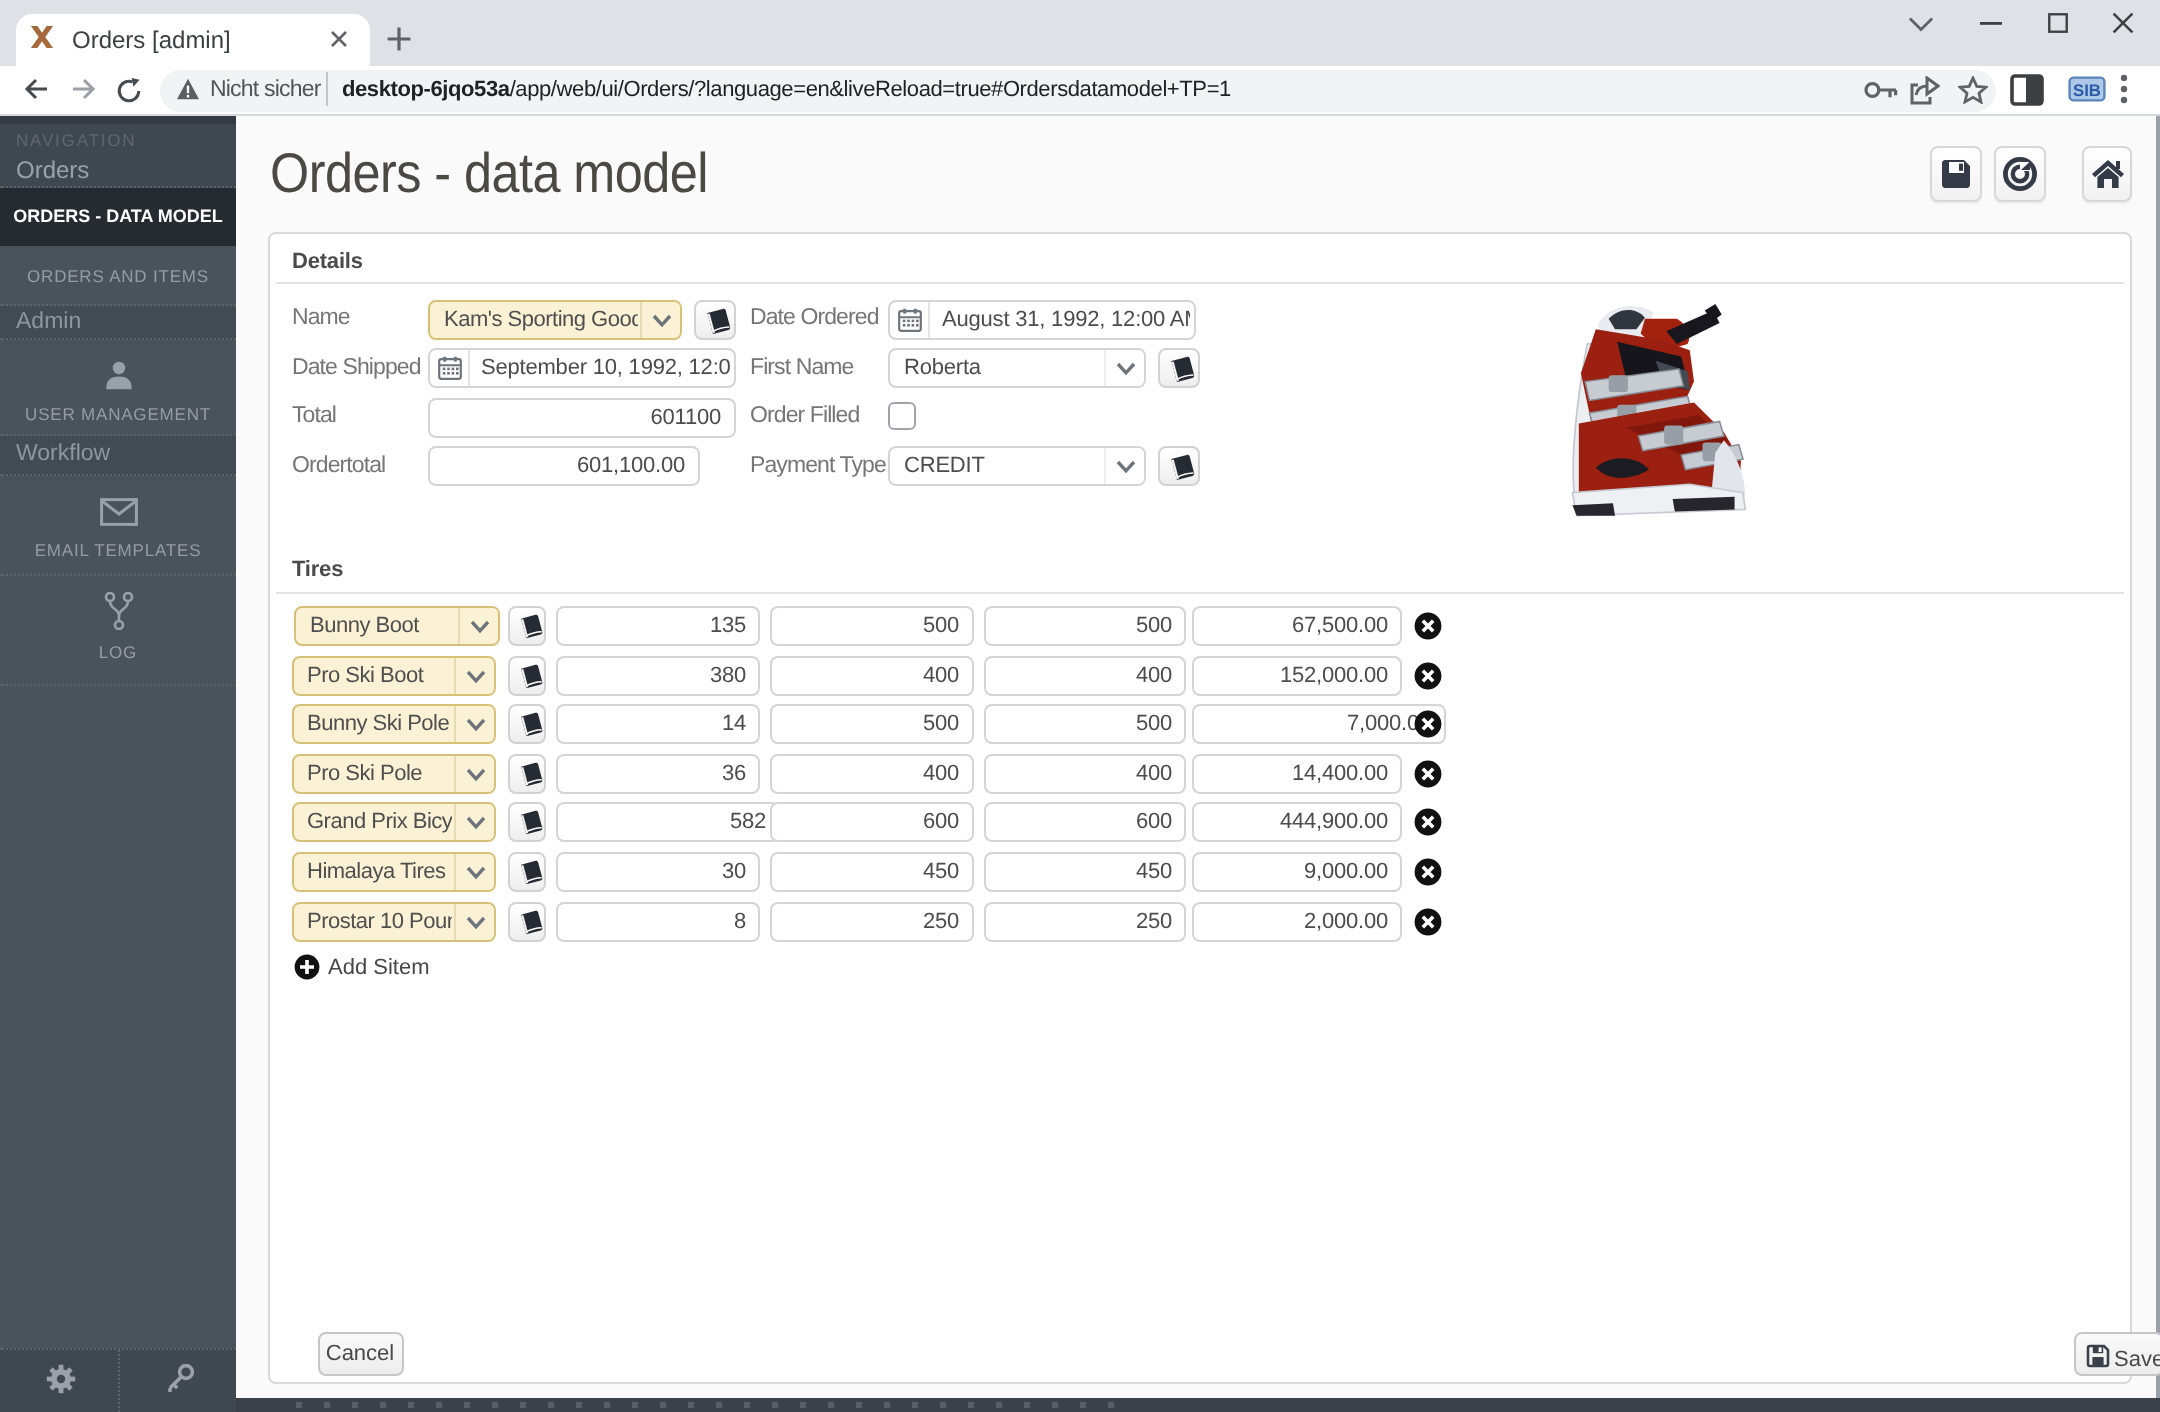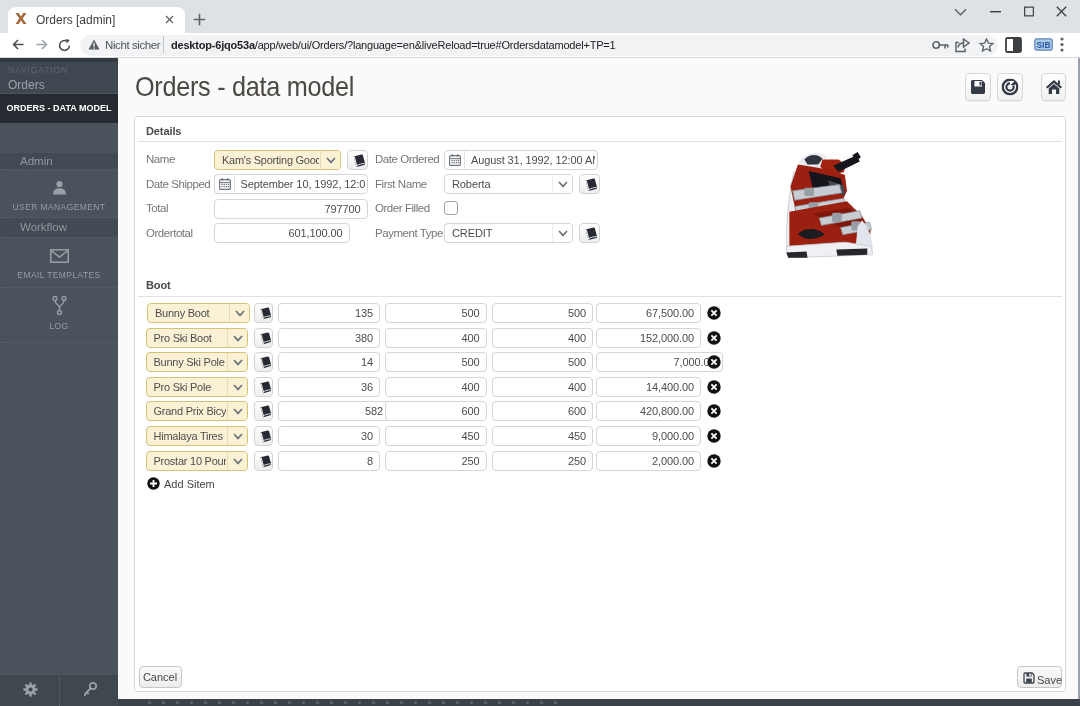--- a/index.html
+++ b/index.html
@@ -23,21 +23,21 @@
 
   
   #appbg { position:absolute; left:118px; top:58px; width:962px; height:648px; background:#fafafa; }
   #bottomstrip { position:absolute; left:118px; top:699px; width:962px; height:7px; background:#3a4149; }
   #rightedge { position:absolute; left:1078px; top:58px; width:2px; height:641px; background:#9aa0a8; }
 
   
   #sidebar { position:absolute; left:0; top:58px; width:118px; height:648px; background:#4a525b; overflow:hidden; color:#98a0a7; }
   .sb { position:absolute; left:0; width:118px; }
   .dotb { border-bottom:1px dotted #5a626a; }
-  .sbhead { font-size:14px; color:#8f979e; padding-left:20px; }
+  .sbhead { font-size:14px; color:#8f979e; padding-left:8px; }
   .sbitem { text-align:center; font-size:10.5px; letter-spacing:0.4px; color:#959da4; }
 
   
   #title { position:absolute; left:134.5px; top:70.5px; font-size:28px; color:#4c4843; letter-spacing:-0.3px;
     transform:scaleX(0.9); transform-origin:0 0; white-space:nowrap; }
 
   .icobtn { position:absolute; width:26px; height:28px; background:linear-gradient(#ffffff,#f1f1f1);
     border:1px solid #d7d7d7; border-radius:4px; box-shadow:0 1px 1px rgba(0,0,0,0.05); }
   .icobtn svg { position:absolute; left:50%; top:50%; transform:translate(-50%,-50%); }
 
@@ -58,21 +58,21 @@
   .chev { position:absolute; right:0; top:0; width:20px; height:18px; border-left:1px solid rgba(0,0,0,0.07); background:inherit; }
   .chev svg { position:absolute; left:5px; top:6px; }
   .calbox { position:absolute; left:0; top:0; width:20px; height:18px; border-right:1px solid #e3e3e3; }
   .calbox svg { position:absolute; left:4px; top:3px; }
   .bookbtn { position:absolute; width:21px; height:20px; border:1px solid #d2d2d2; border-radius:4px;
     background:linear-gradient(#ffffff,#eeeeee); }
   .bookbtn svg { position:absolute; left:3.5px; top:3px; }
 
   .xbtn { position:absolute; width:14px; height:14px; }
   .btn { position:absolute; height:22px; background:linear-gradient(#fafafa,#ededed); border:1px solid #c6c6c6;
-    border-radius:4px; font-size:11px; color:#484848; text-align:center; }
+    border-radius:4px; font-size:11px; color:#484848; text-align:center;margin-left:20px; }
 </style>
 </head>
 <body>
 <div id="win">
 
   <div id="tabbar"></div>
   <div id="tab"></div>
   <svg class="abs" style="left:15px;top:12px" width="12" height="13" viewBox="0 0 13 13">
     <path d="M0.5,0.5 L4,0.5 L6.5,4.2 L9,0.5 L12.5,0.5 L8.3,6.5 L12.5,12.5 L9,12.5 L6.5,8.8 L4,12.5 L0.5,12.5 L4.7,6.5 Z" fill="#a5693c"></path>
   </svg>
@@ -153,20 +153,21 @@
   </svg>
   <div id="toolline"></div>
 
   <div id="appbg"></div>
   <div id="sidebar">
     <div class="sb" style="top:0;height:4px;background:#333a41"></div>
     <div class="sb dotb" style="top:3.5px;height:32px;background:#3f4750"></div>
     <div class="sb" style="top:7px;left:8px;width:110px;font-size:8.5px;letter-spacing:0.9px;color:#5f676f">NAVIGATION</div>
     <div class="sb" style="top:20px;left:8px;width:110px;font-size:12px;color:#9aa2a9">Orders</div>
     <div class="sb" style="top:35.5px;height:29px;background:#252b31;color:#fff;font-size:9px;font-weight:700;text-align:center;letter-spacing:0px;line-height:29px;white-space:nowrap">ORDERS - DATA MODEL</div>
+    <div class="sb sbitem dotb" style="top:64.5px;height:30px;line-height:31px;font-size:8.5px">ORDERS AND ITEMS</div>
     <div class="sb sbhead dotb" style="top:94.5px;height:17.5px;line-height:17px;background:#424a53;font-size:11.5px">Admin</div>
     <div class="sb dotb" style="top:112px;height:48px"></div>
     <svg class="abs" style="left:50.5px;top:122px" width="17" height="17" viewBox="0 0 17 17">
       <circle cx="8.5" cy="4" r="3.1" fill="#99a1a8"></circle>
       <path d="M2.2,13.6 C2.2,9.8 5,8.3 8.5,8.3 C12,8.3 14.8,9.8 14.8,13.6 L14.8,14.6 L2.2,14.6 Z" fill="#99a1a8"></path>
     </svg>
     <div class="sb sbitem" style="top:144px;font-size:8.5px">USER MANAGEMENT</div>
     <div class="sb sbhead dotb" style="top:160px;height:20px;line-height:19px;background:#424a53;font-size:11.5px">Workflow</div>
     <div class="sb dotb" style="top:180px;height:50px"></div>
     <svg class="abs" style="left:50px;top:191px" width="19" height="14" viewBox="0 0 19 14">
@@ -313,21 +314,21 @@
       <g transform="rotate(-15 7 7)">
         <path d="M3,1.3 L11,1.3 C11.7,1.3 12.2,1.8 12.2,2.5 L12.2,11 C12.2,11.7 11.7,12.2 11,12.2 L3,12.2 Z" fill="#262b33"></path>
         <rect x="3" y="1.8" width="1.1" height="10" fill="#f2f2f2"></rect>
         <path d="M3.2,10.9 C6,10.2 9,10.2 11.9,10.9" stroke="#fff" stroke-width="0.8" fill="none"></path>
       </g>
     </svg>
   </div>
 
   <div class="lbl" style="left:146px;top:202px">Total</div>
   <div class="fld num" style="left:213.5px;top:198.5px;width:154px">
-      <span class="txt">797700</span>
+      <span class="txt">601100</span>
     </div>
   <div class="lbl" style="left:375px;top:202px">Order Filled</div>
   <div class="abs" style="left:444px;top:200.5px;width:14px;height:14px;border:1px solid #9fa4aa;border-radius:3px;background:#fff"></div>
 
   <div class="lbl" style="left:146px;top:226.5px">Ordertotal</div>
   <div class="fld num" style="left:213.5px;top:223px;width:136px">
       <span class="txt">601,100.00</span>
     </div>
   <div class="lbl" style="left:375px;top:226.5px">Payment Type</div>
   <div class="fld" style="left:444px;top:223px;width:129px">
@@ -380,21 +381,21 @@
 
     <path d="M74,66 C80,73 84,83 84,93 L68,93 L70,72 Z" fill="#e2e6ec"></path>
 
     <path d="M14,79 C22,72 34,74 39,80 C31,85 20,86 14,79 Z" fill="#1b1b21"></path>
 
     <path d="M3,91 L58,87 L83,91 L84,99 L5,102 Z" fill="#eef0f4" stroke="#c5cad2" stroke-width="0.8"></path>
     <path d="M3,97 L22,96 L23,102 L5,102 Z" fill="#26262c"></path>
     <path d="M50,94 L79,93 L79,99 L51,100 Z" fill="#26262c"></path>
   </svg>
 
-  <div class="sechead" style="left:146px;top:279px">Boot</div>
+  <div class="sechead" style="left:146px;top:279px">Tires</div>
   <div class="hr" style="left:138px;top:296px;width:924px"></div>
 
   <div class="fld combo" style="left:147px;top:303.0px;width:102.5px">
     <span class="txt">Bunny Boot</span>
     <div class="chev" style="border-left:1px solid #e6dcb4">
       <svg width="10" height="7" viewBox="0 0 10 7">
           <path d="M1,1 L5,5.4 L9,1" stroke="#6e747b" stroke-width="1.7" fill="none"></path>
         </svg>
     </div>
   </div>
@@ -546,21 +547,21 @@
   <div class="fld num" style="left:278px;top:401.4px;width:112px">
       <span class="txt">582</span>
     </div>
   <div class="fld num" style="left:384.5px;top:401.4px;width:102px">
       <span class="txt">600</span>
     </div>
   <div class="fld num" style="left:491.5px;top:401.4px;width:101.5px">
       <span class="txt">600</span>
     </div>
   <div class="fld num" style="left:595.5px;top:401.4px;width:105.5px">
-      <span class="txt">420,800.00</span>
+      <span class="txt">444,900.00</span>
     </div>
   <svg class="xbtn" style="left:707px;top:404.4px" width="14" height="14" viewBox="0 0 14 14">
     <circle cx="7" cy="7" r="6.7" fill="#111"></circle>
     <path d="M4.4,4.4 L9.6,9.6 M9.6,4.4 L4.4,9.6" stroke="#fff" stroke-width="1.8"></path>
   </svg>
 
   <div class="fld combo" style="left:145.5px;top:426.0px;width:102.5px">
     <span class="txt">Himalaya Tires</span>
     <div class="chev" style="border-left:1px solid #e6dcb4">
       <svg width="10" height="7" viewBox="0 0 10 7">

